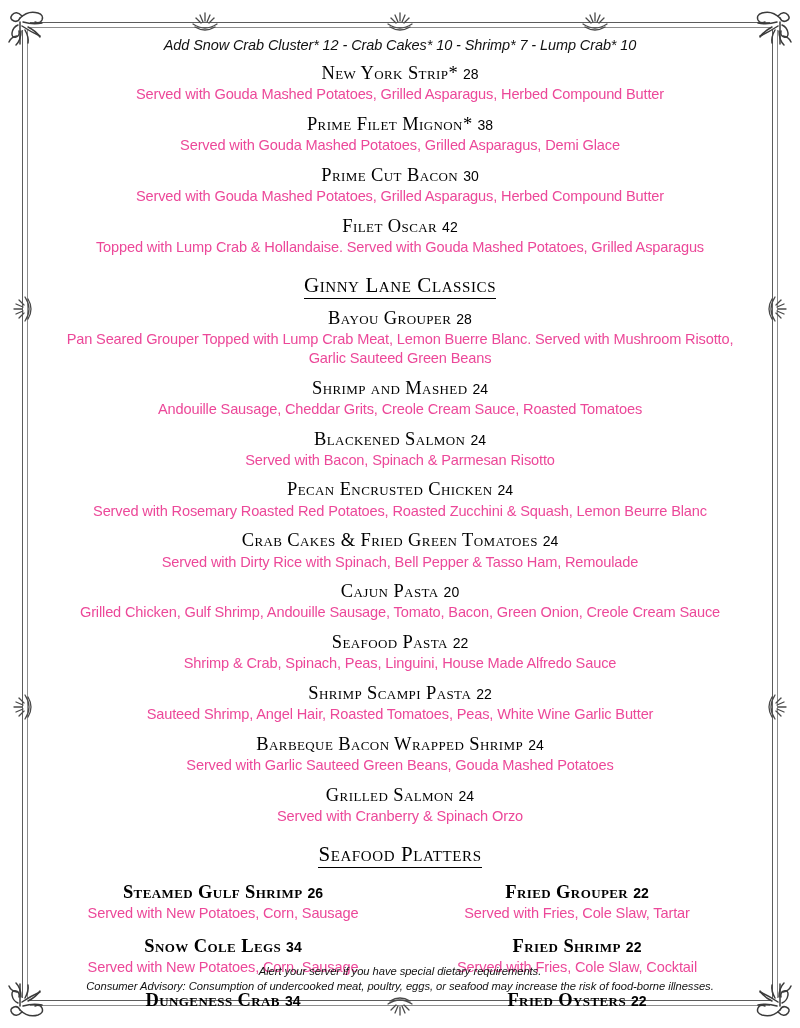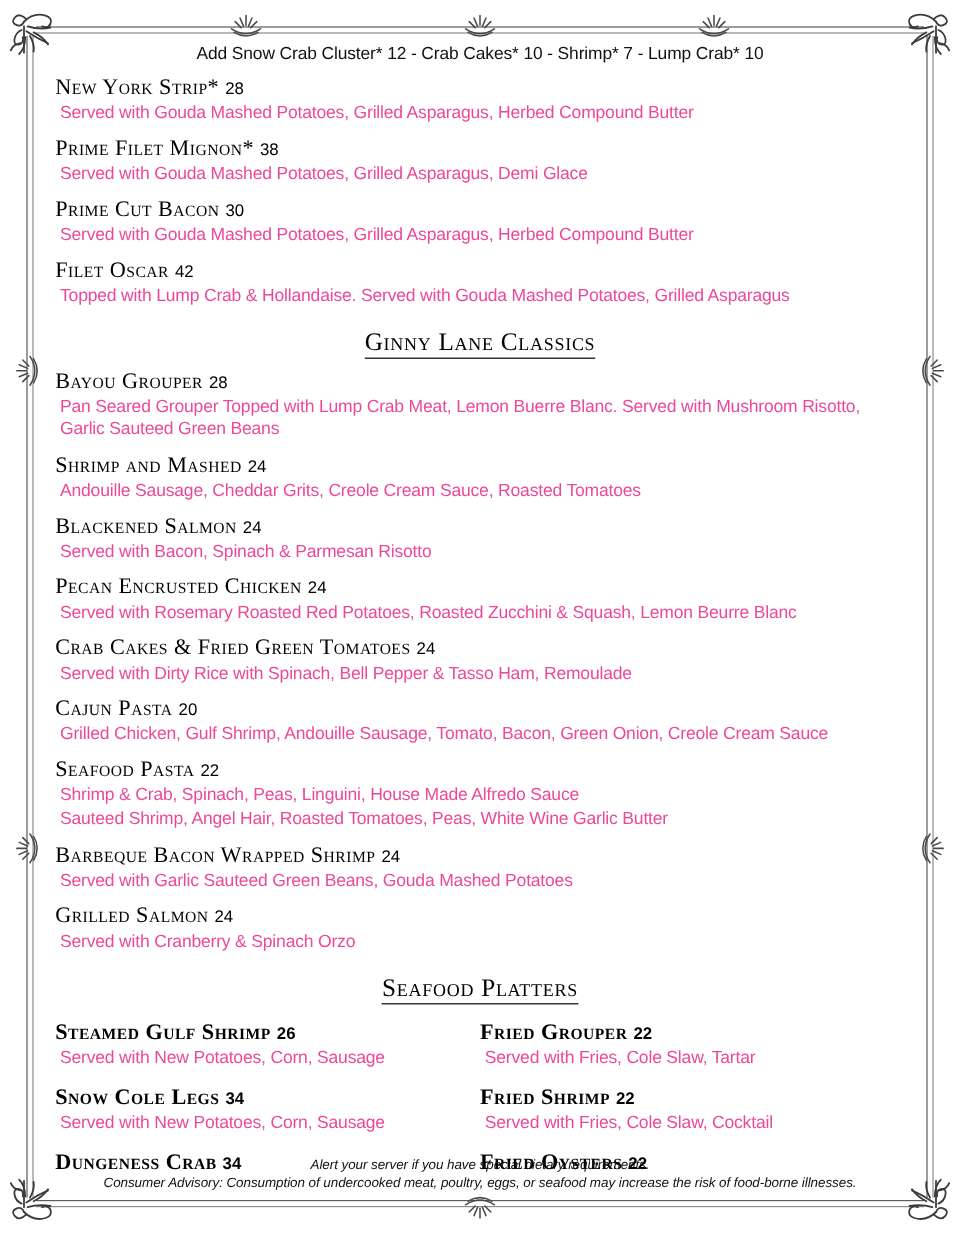--- a/index.html
+++ b/index.html
@@ -105,28 +105,29 @@
     padding: 0;
     line-height: 1.18;
   }
   .section-head span {
     border-bottom: 1.4px solid #000;
     padding-bottom: 1px;
   }
 
   .addons {
     text-align: center;
+    font-style: italic;
     font-size: 14.5px;
     letter-spacing: -0.1px;
     color: #111;
     margin-top: 7px;
     margin-bottom: 2px;
   }
 
-  .item { }
+  .item { text-align: center; }
 
   .item-title {
     font-family: "Liberation Serif", serif;
     font-variant: small-caps;
     font-size: 18.5px;
     letter-spacing: 0.4px;
     color: #000;
     margin-top: 9px;
     line-height: 1.2;
     white-space: nowrap;
@@ -377,20 +378,21 @@
   </div>
   <div class="item">
     <div class="item-title"><span>Cajun Pasta</span><span class="price">20</span></div>
     <div class="item-desc">Grilled Chicken, Gulf Shrimp, Andouille Sausage, Tomato, Bacon, Green Onion, Creole Cream Sauce</div>
   </div>
   <div class="item">
     <div class="item-title"><span>Seafood Pasta</span><span class="price">22</span></div>
     <div class="item-desc">Shrimp &amp; Crab, Spinach, Peas, Linguini, House Made Alfredo Sauce</div>
   </div>
   <div class="item">
+    <div class="item-title"><span>Shrimp Scampi Pasta</span><span class="price">22</span></div>
     <div class="item-desc">Sauteed Shrimp, Angel Hair, Roasted Tomatoes, Peas, White Wine Garlic Butter</div>
   </div>
   <div class="item">
     <div class="item-title"><span>Barbeque Bacon Wrapped Shrimp</span><span class="price">24</span></div>
     <div class="item-desc">Served with Garlic Sauteed Green Beans, Gouda Mashed Potatoes</div>
   </div>
   <div class="item">
     <div class="item-title"><span>Grilled Salmon</span><span class="price">24</span></div>
     <div class="item-desc">Served with Cranberry &amp; Spinach Orzo</div>
   </div>

